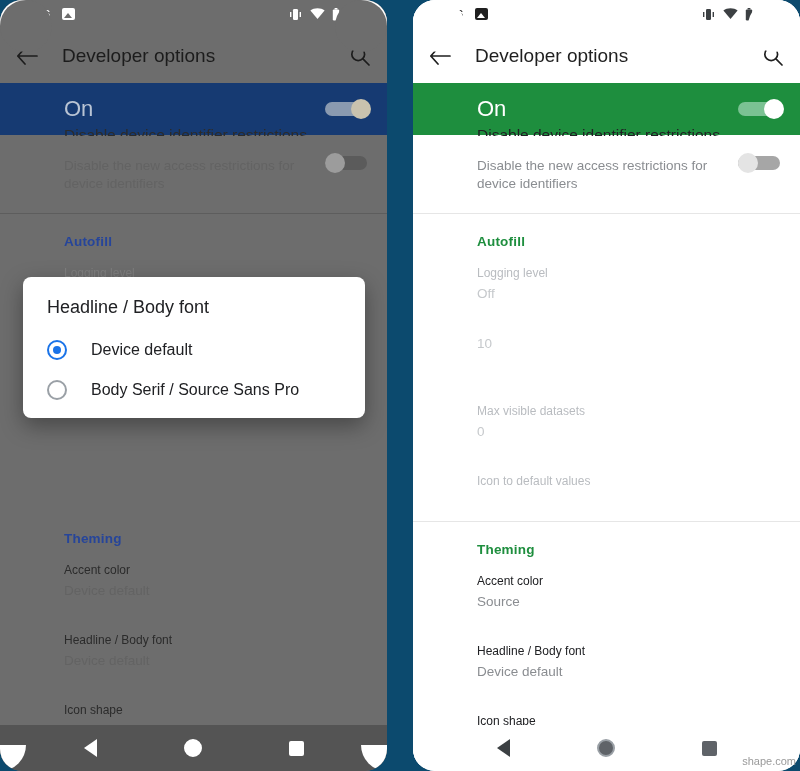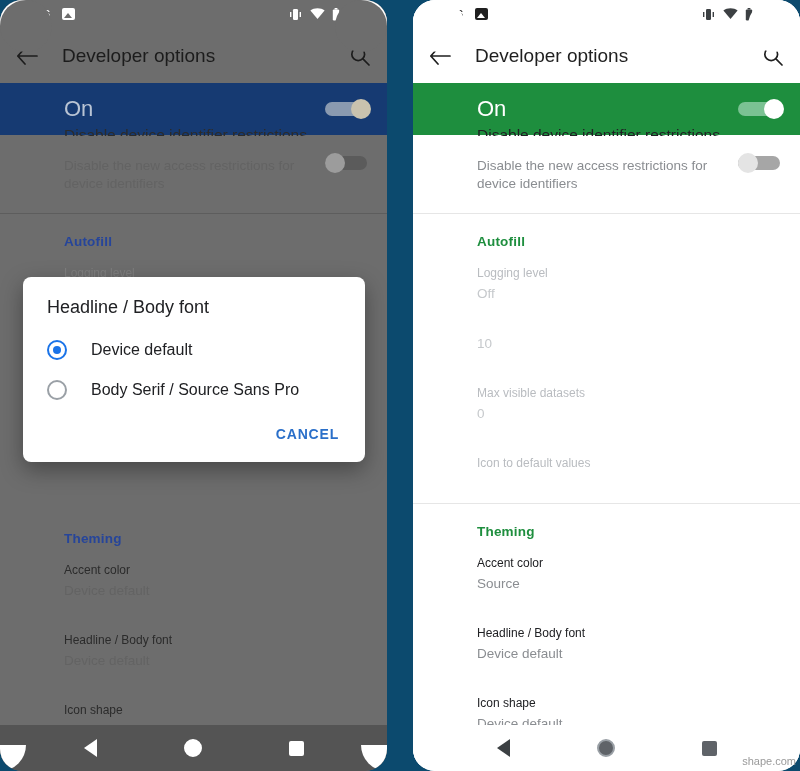--- a/index.html
+++ b/index.html
@@ -454,23 +454,20 @@
 
         <div class="radio-row">
           <span class="radio checked"></span>
           <span class="radio-label">Device default</span>
         </div>
         <div class="radio-row">
           <span class="radio"></span>
           <span class="radio-label">Body Serif / Source Sans Pro</span>
         </div>
 
-        <div class="dialog-actions">
-          <button class="text-button">CANCEL</button>
-        </div>
       </div>
 
       <div class="navbar">
         <span class="nav-back"></span>
         <span class="nav-home"></span>
         <span class="nav-recent"></span>
       </div>
       <span class="nav-corner-l"></span>
       <span class="nav-corner-r"></span>
       <span class="corner-tl"></span>
@@ -549,21 +546,21 @@
             <span class="row-sub" style="display:block;">Off</span>
           </span>
         </div>
         <div class="row disabled" style="padding-top:18px;">
           <span class="texts">
             <span class="row-sub" style="display:block;">10</span>
           </span>
         </div>
         <div class="row disabled" style="padding-top:18px;">
           <span class="texts">
-            <span class="row-title" style="display:block;">Max visible datasets</span>
+            <span class="row-title" style="display:block;margin-top:18px;">Max visible datasets</span>
             <span class="row-sub" style="display:block;">0</span>
           </span>
         </div>
         <div class="row disabled" style="padding-top:18px;">
           <span class="texts">
             <span class="row-title" style="display:block;">Icon to default values</span>
           </span>
         </div>
 
         <div class="divider" style="margin-top:18px;"></div>

